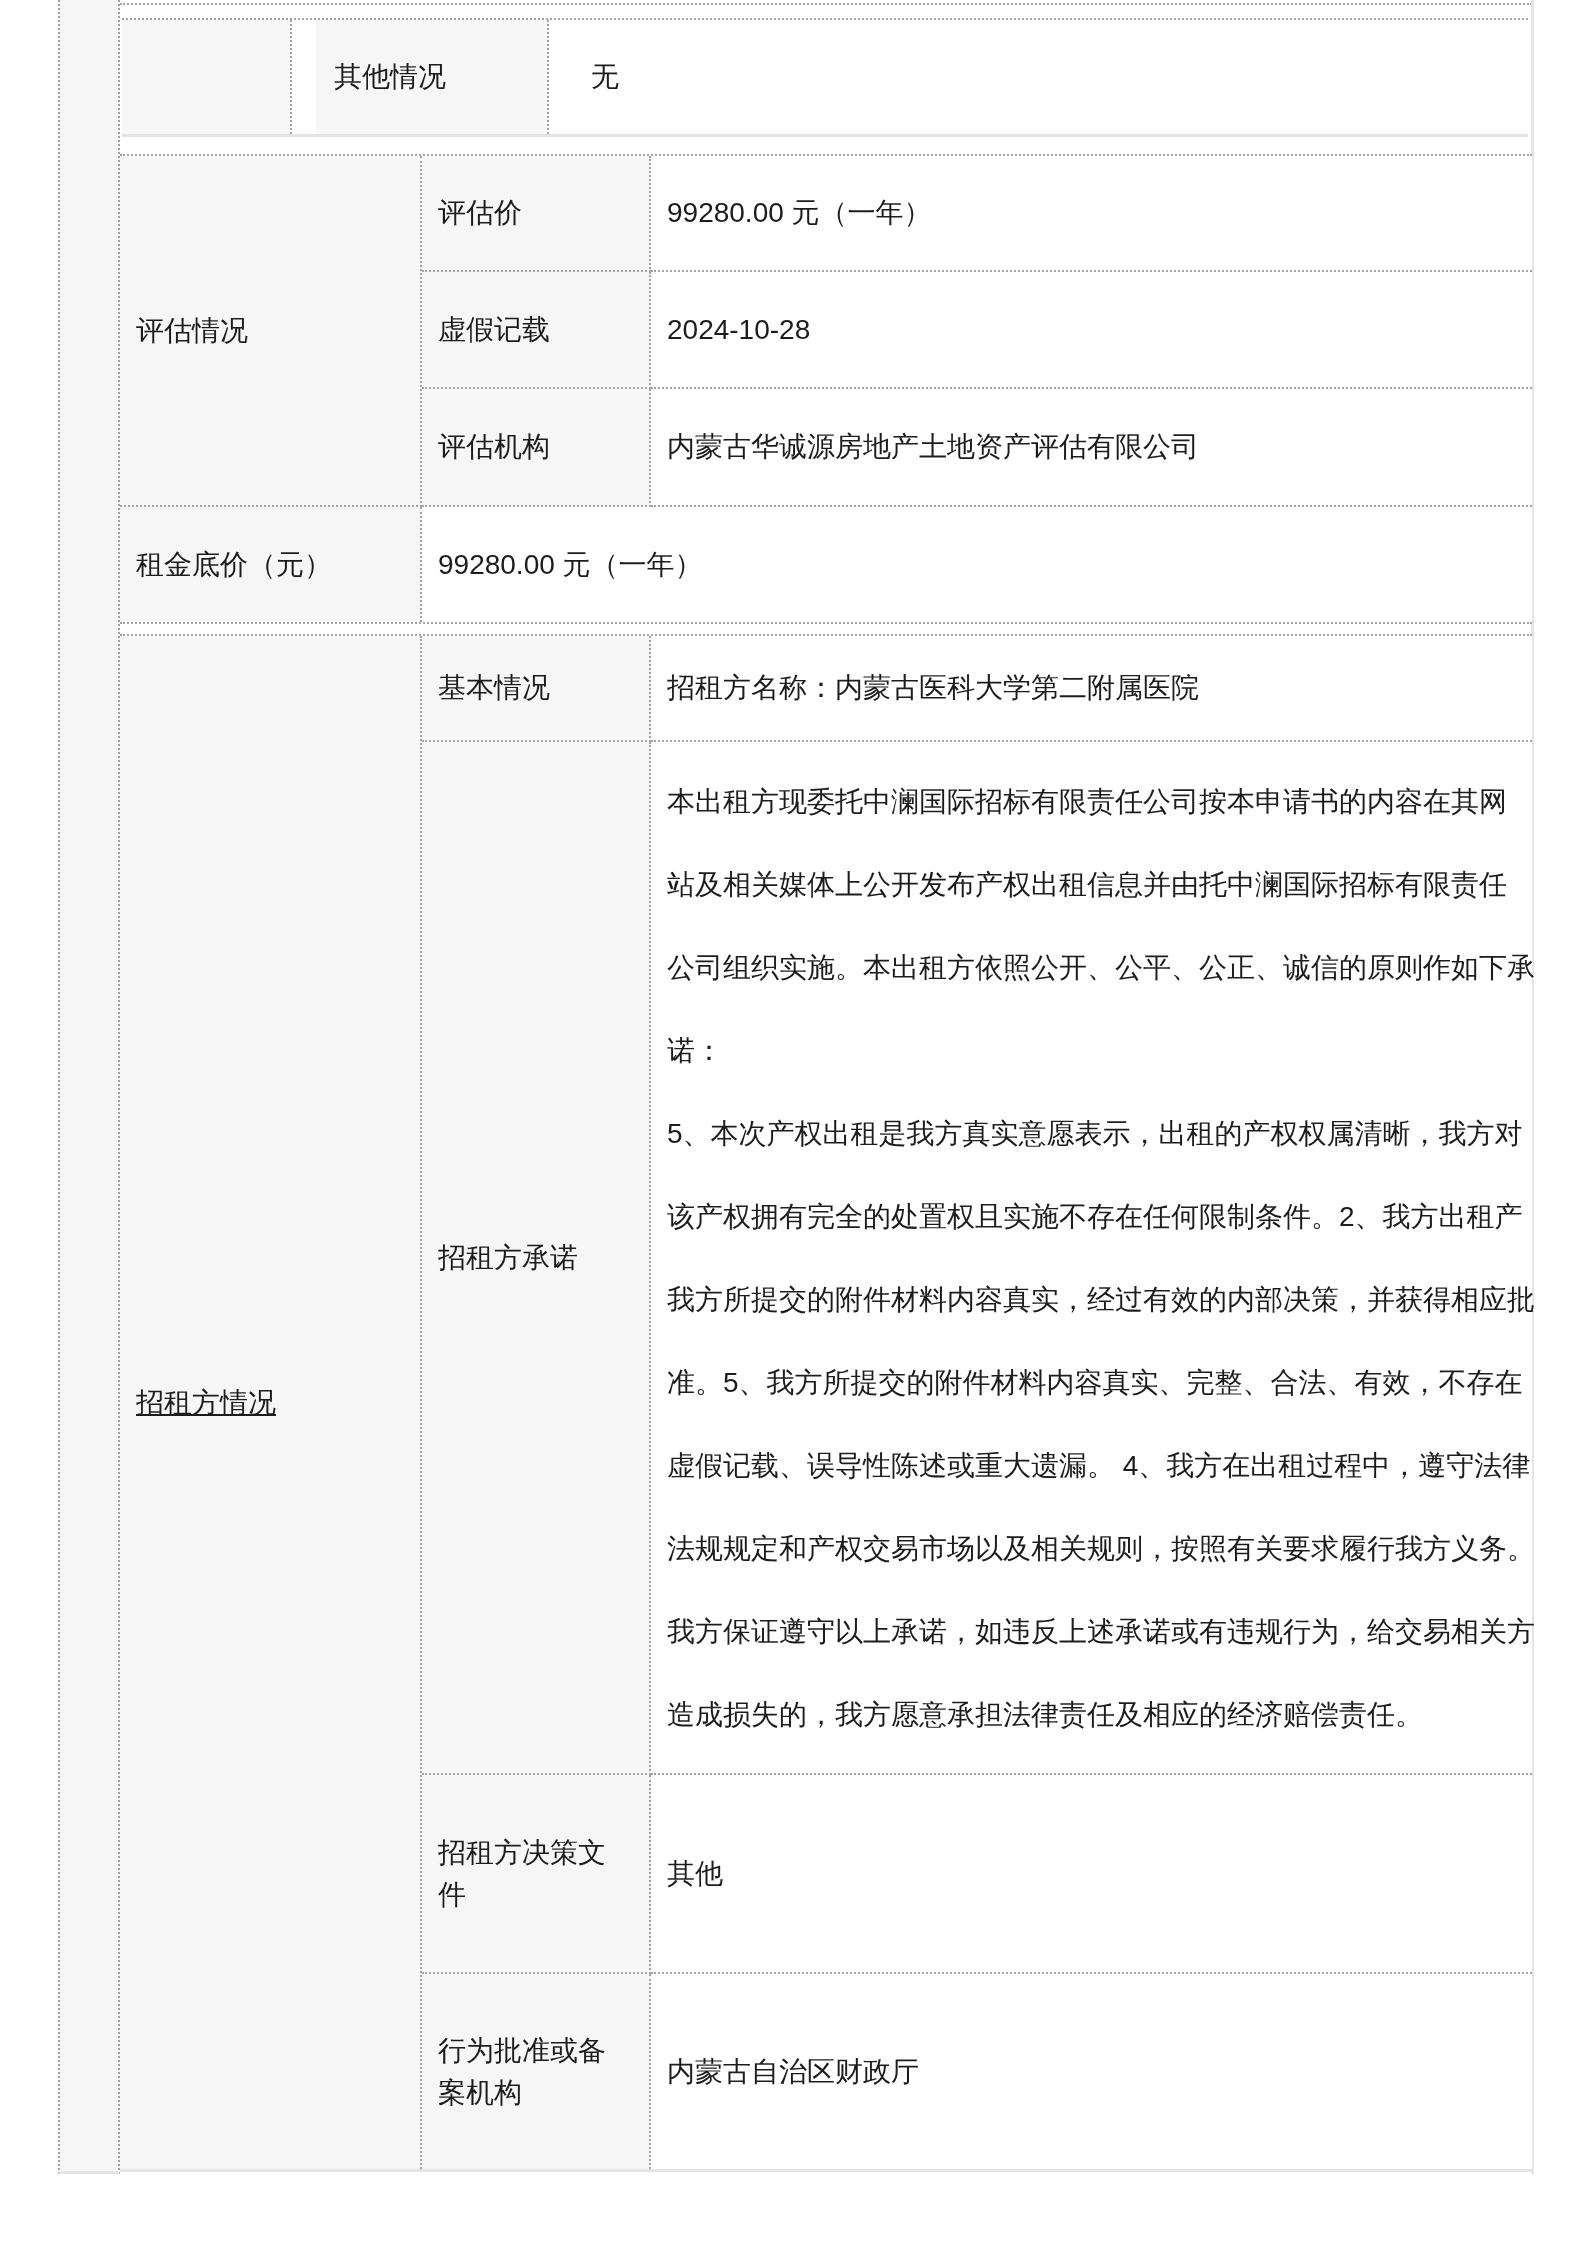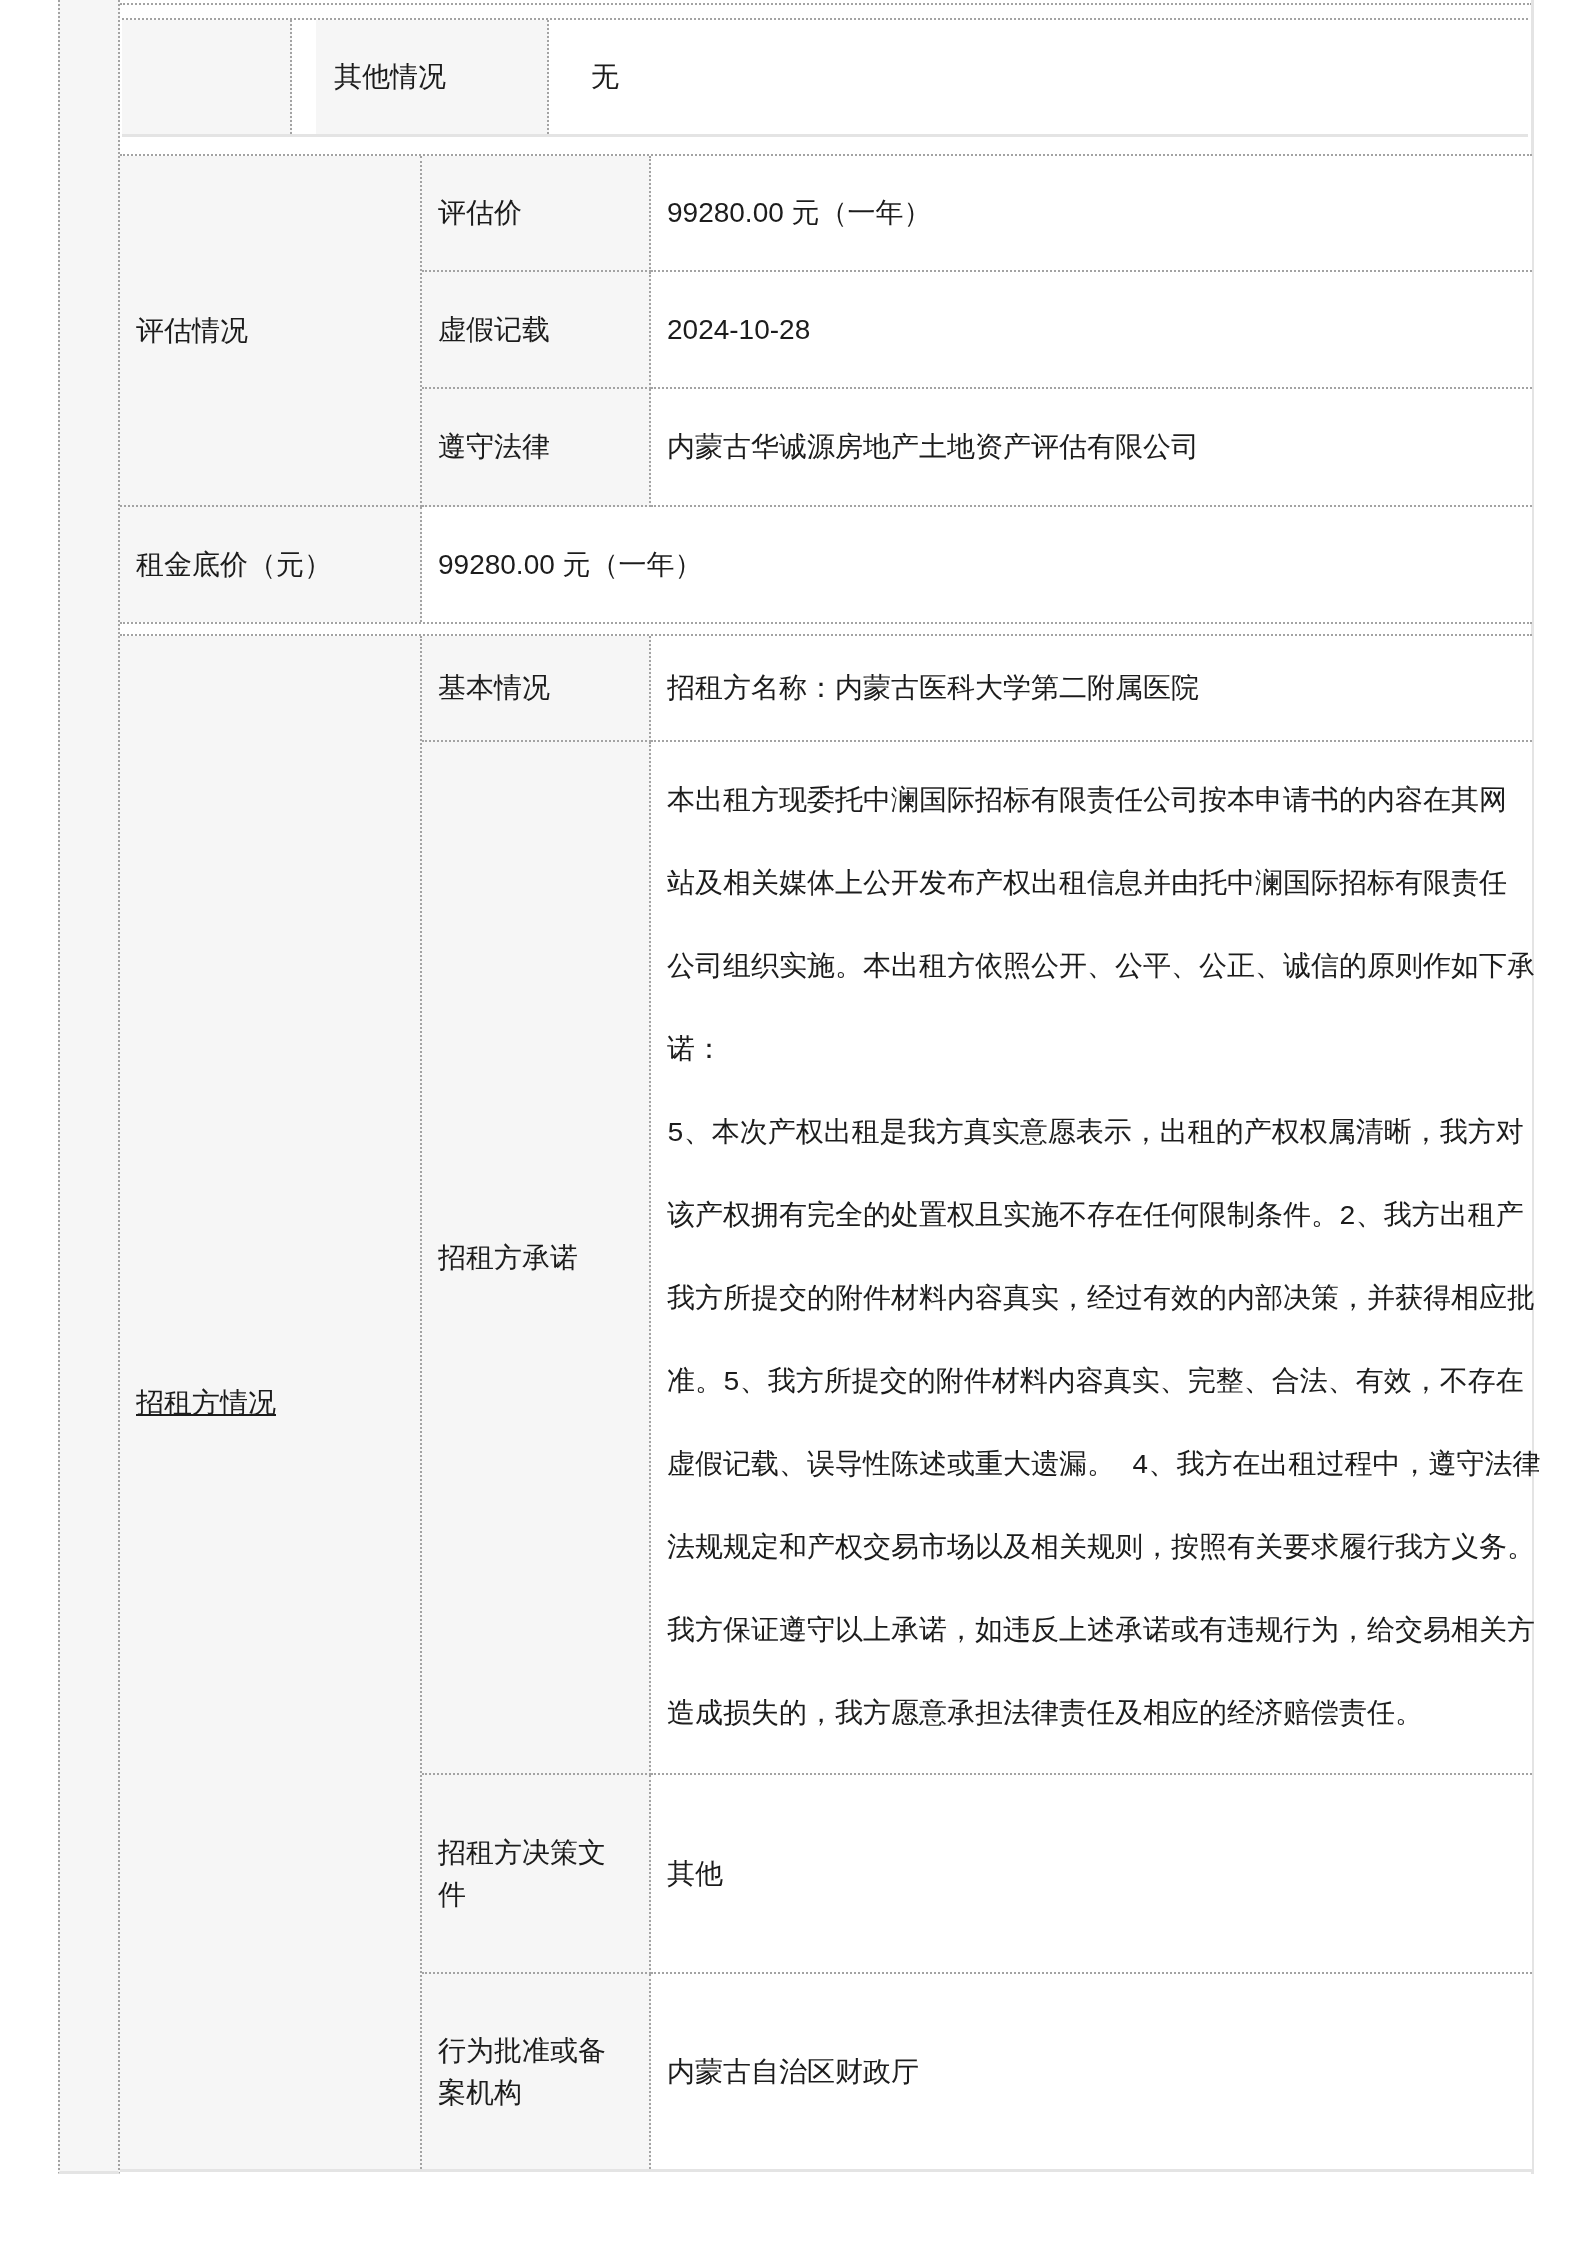--- a/index.html
+++ b/index.html
@@ -55,21 +55,21 @@
     grid-template-rows:106px 1033px 199px auto;
   }
   #lessor-section-cell{grid-row:1/5;grid-column:1;text-decoration:underline;}
 
   
   #commitment-text{
     display:flex;flex-direction:column;justify-content:center;align-items:flex-start;
     padding-left:16px;
   }
   #commitment-text .para-line{
-    display:block;height:83px;line-height:83px;white-space:nowrap;font-family:Liberation Mono, monospace;
+    display:block;height:83px;line-height:83px;white-space:nowrap;
   }
 </style>
 </head>
 <body>
 
 <div id="page">
 
   <div id="gutter-col" class="abs"></div>
   <div id="top-rule" class="abs"></div>
   <div id="right-rule" class="abs"></div>
@@ -82,21 +82,21 @@
 
   <div id="block-eval" class="abs">
     <div id="eval-section-cell" class="cell gray br bb lab">评估情况</div>
 
     <div class="cell gray br bb lab">评估价</div>
     <div class="cell white bb val">99280.00 元（一年）</div>
 
     <div class="cell gray br bb lab">虚假记载</div>
     <div class="cell white bb val">2024-10-28</div>
 
-    <div class="cell gray br bb lab">遵守法律</div>
+    <div class="cell gray br bb lab">评估机构</div>
     <div class="cell white bb val">内蒙古华诚源房地产土地资产评估有限公司</div>
 
     <div class="cell gray br lab">租金底价（元）</div>
     <div id="rent-value-cell" class="cell white val">99280.00 元（一年）</div>
   </div>
 
   <div id="block-lessor" class="abs">
     <div id="lessor-section-cell" class="cell gray br lab">招租方情况</div>
 
     <div class="cell gray br bb lab">基本情况</div>

